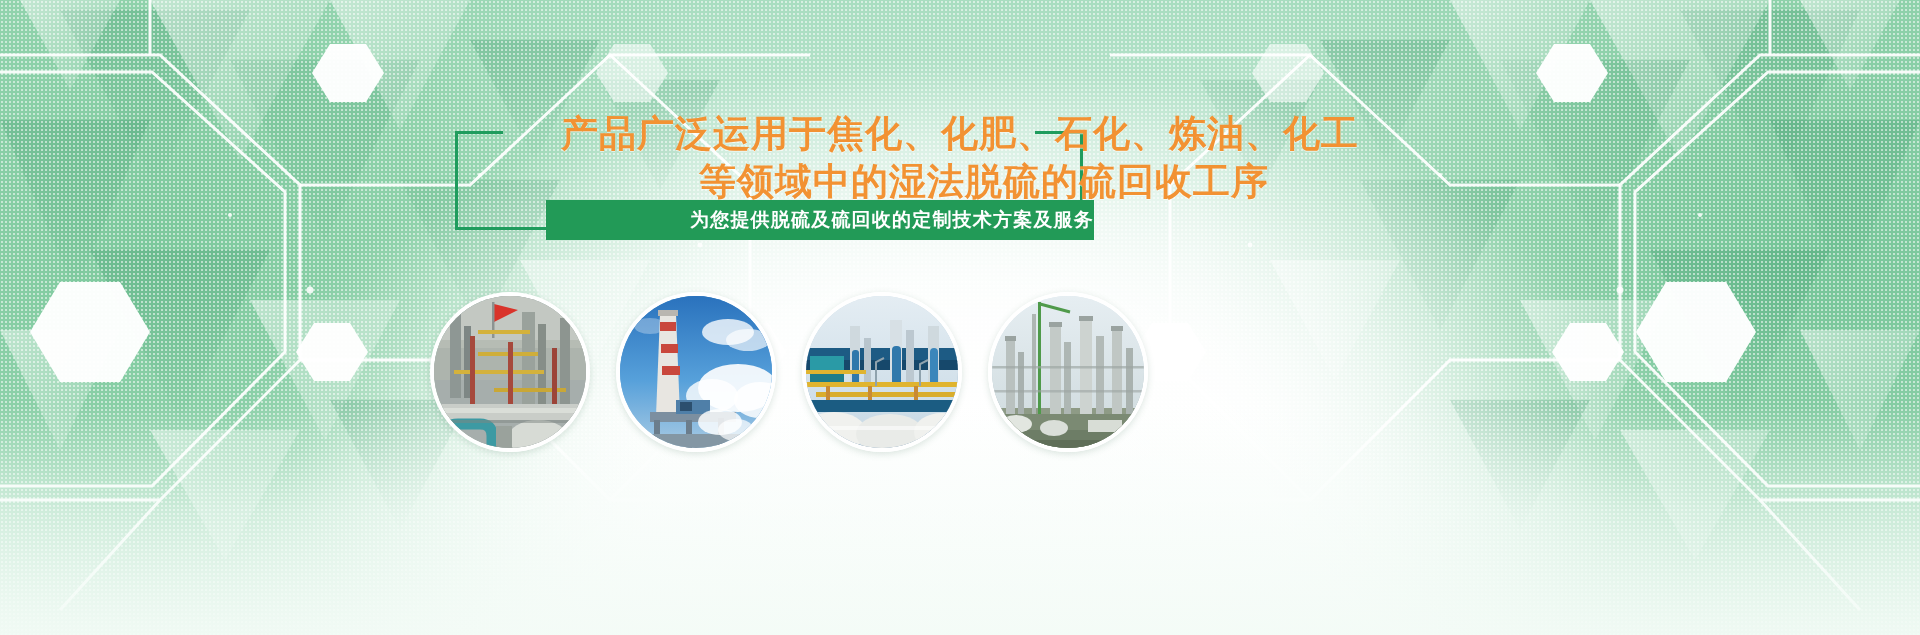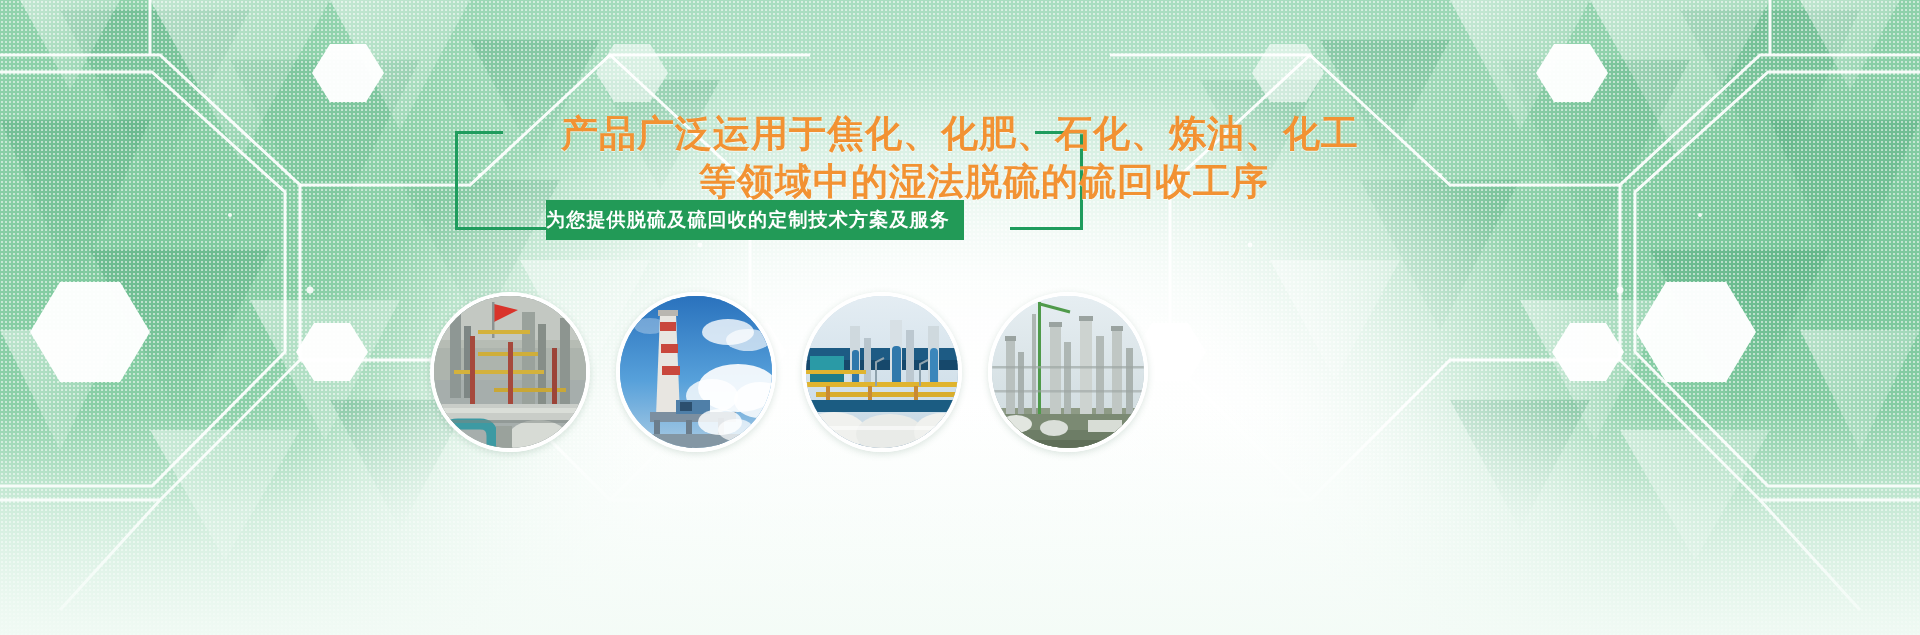--- a/index.html
+++ b/index.html
@@ -61,23 +61,23 @@
     line-height:43px;
     letter-spacing:1px;
     text-shadow:0 1px 0 rgba(255,255,255,0.55);
     white-space:nowrap;
   }
   .headline .ln{display:block;}
   .headline .ln2{margin-top:5px;padding-left:48px;}
 
   .subbar{
     position:absolute;left:546px;top:200px;
-    width:418px;height:40px;
+    width:548px;height:40px;
     background:#229a57;
-    display:flex;align-items:center;justify-content:flex-start;
+    display:flex;align-items:center;justify-content:flex-end;
   }
   .subbar .txt{
     color:#ffffff;font-size:19px;font-weight:bold;letter-spacing:1.2px;
     white-space:nowrap;
   }
 
   
   .circles{position:absolute;left:0;top:292px;width:1920px;height:155px;}
   .circ{
     position:absolute;top:0;width:152px;height:152px;border-radius:50%;

